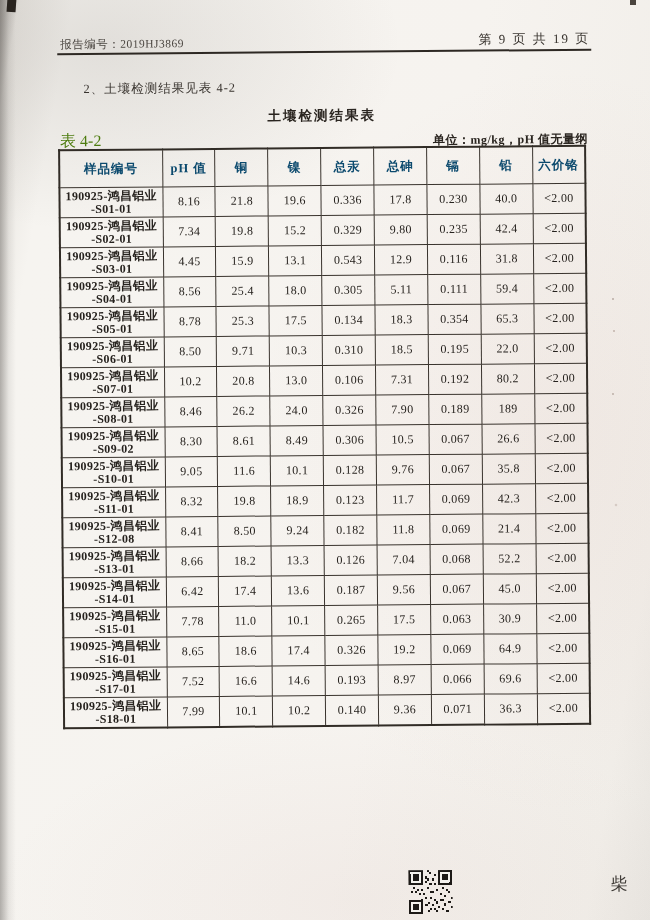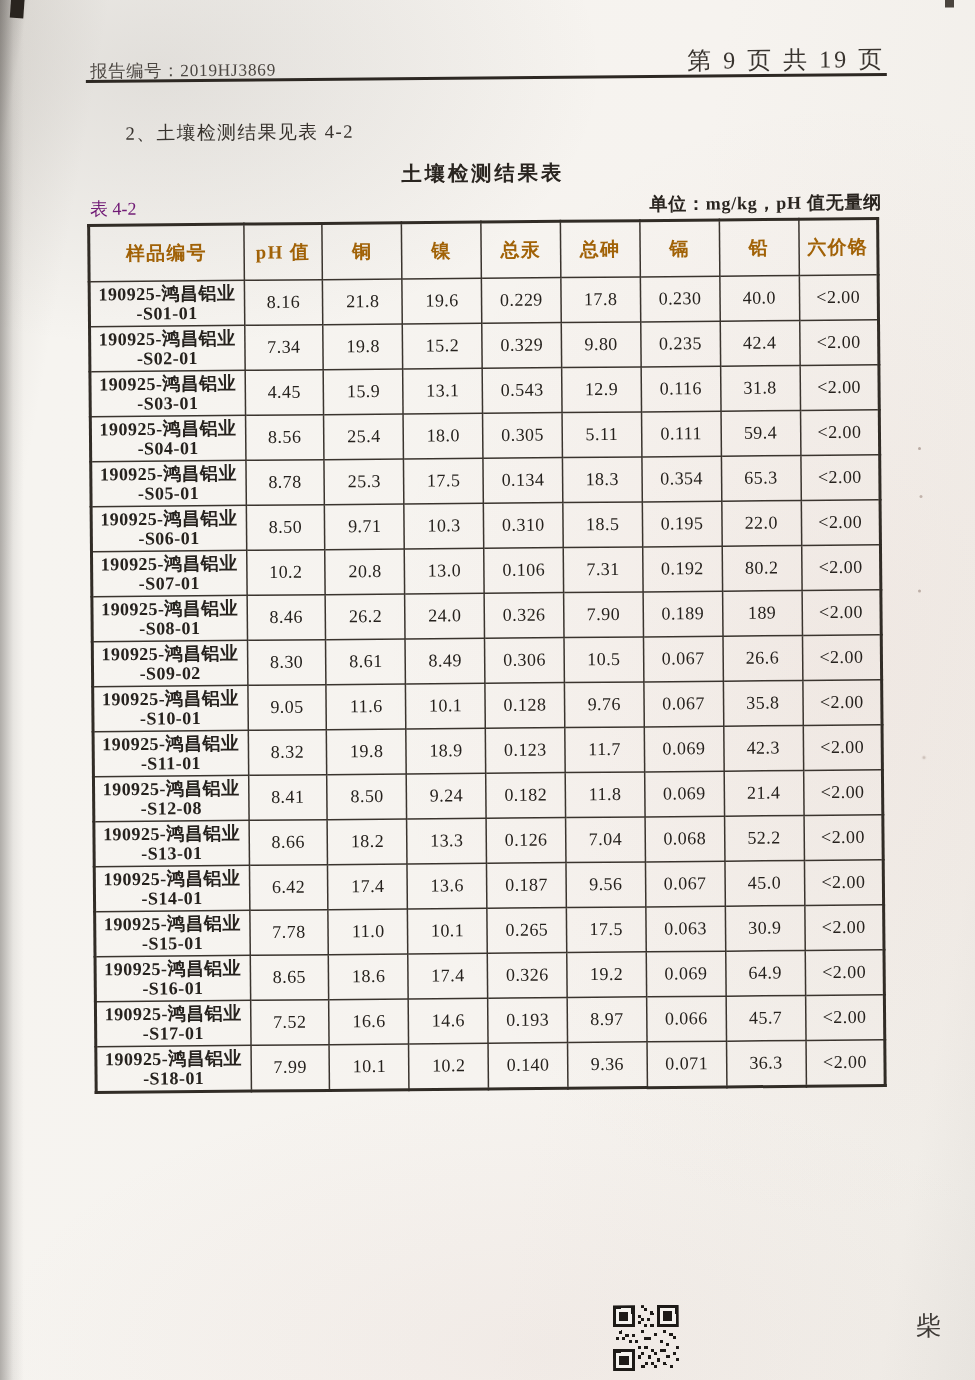--- a/index.html
+++ b/index.html
@@ -16,33 +16,33 @@
   .edge-shade{position:absolute;left:0;top:0;bottom:0;width:16px;
     background:linear-gradient(90deg,rgba(90,86,82,0.45),rgba(120,116,112,0.12) 55%,transparent);}
   .corner-mark-tl{position:absolute;left:7px;top:-2px;width:9px;height:14px;background:#29241f;transform:rotate(4deg);}
   .corner-mark-tr{position:absolute;left:630px;top:0;width:6px;height:5px;background:#4a443e;}
   .speckles{position:absolute;left:612px;top:298px;width:2px;height:2px;background:#b9aba3;border-radius:50%;
     box-shadow:1px 32px 0 #c2b3ab, 0 95px 0 #bdafa7, 3px 206px 1px #c6b8b0;}
   .sheet{position:absolute;left:0;top:0;right:0;bottom:0;transform:rotate(-0.5deg);transform-origin:50% 40%;}
 
   .hdr-row{position:absolute;left:63px;right:57px;top:32px;display:flex;justify-content:space-between;align-items:flex-end;}
   .report-no{font-size:11.5px;color:#4c4742;letter-spacing:0.5px;}
-  .page-info{font-size:16px;color:#39342f;letter-spacing:2px;}
+  .page-info{font-size:13px;color:#39342f;letter-spacing:2px;}
   .hdr-rule{position:absolute;left:60px;right:56px;top:51px;height:2px;background:#2d2823;}
 
   .sec-heading{position:absolute;left:86px;top:79px;font-size:12.5px;color:#38332e;letter-spacing:1px;}
   .tbl-title{position:absolute;left:60px;width:528px;top:107px;text-align:center;font-weight:bold;font-size:13.5px;letter-spacing:2px;color:#2a2520;}
   .meta-row{position:absolute;left:62px;right:60px;top:129px;display:flex;justify-content:space-between;align-items:flex-end;}
-  .tbl-label{font-size:12px;color:#701a75;}
+  .tbl-label{font-size:16px;color:#4d7c0f;}
   .units-note{font-size:12px;font-weight:bold;color:#2a2520;letter-spacing:0.5px;}
 
   table.results{position:absolute;left:60px;top:147px;width:528px;border-collapse:collapse;table-layout:fixed;
     border:2px solid #312c26;}
   table.results th, table.results td{border:1.4px solid #3a342e;text-align:center;vertical-align:middle;padding:0;}
-  table.results th{height:36px;font-size:12.5px;font-weight:bold;letter-spacing:1px;color:#a16207;}
+  table.results th{height:36px;font-size:12.5px;font-weight:bold;letter-spacing:1px;color:#0c4a6e;}
   table.results td{height:29px;font-size:12px;color:#26221e;letter-spacing:0.3px;}
   col.c-sample{width:103px;}
   td.sample-cell{font-size:10.8px;line-height:12.5px;letter-spacing:0;font-weight:bold;}
   .sample-cell span{display:block;}
 
   .qr-stamp{position:absolute;left:404px;top:871px;width:44px;height:44px;}
   .seal-char{position:absolute;left:606px;top:875px;font-size:17px;color:#3e3a36;letter-spacing:1px;}
 </style>
 </head>
 <body>
@@ -97,21 +97,21 @@
     </thead>
     <tbody>
   <tr>
     <td class="sample-cell">
       <span>190925-鸿昌铝业</span>
       <span>-S01-01</span>
     </td>
     <td>8.16</td>
     <td>21.8</td>
     <td>19.6</td>
-    <td>0.229</td>
+    <td>0.336</td>
     <td>17.8</td>
     <td>0.230</td>
     <td>40.0</td>
     <td>&lt;2.00</td>
   </tr>
 
   <tr>
     <td class="sample-cell">
       <span>190925-鸿昌铝业</span>
       <span>-S02-01</span>
@@ -340,21 +340,21 @@
     <td class="sample-cell">
       <span>190925-鸿昌铝业</span>
       <span>-S17-01</span>
     </td>
     <td>7.52</td>
     <td>16.6</td>
     <td>14.6</td>
     <td>0.193</td>
     <td>8.97</td>
     <td>0.066</td>
-    <td>45.7</td>
+    <td>69.6</td>
     <td>&lt;2.00</td>
   </tr>
 
   <tr>
     <td class="sample-cell">
       <span>190925-鸿昌铝业</span>
       <span>-S18-01</span>
     </td>
     <td>7.99</td>
     <td>10.1</td>

